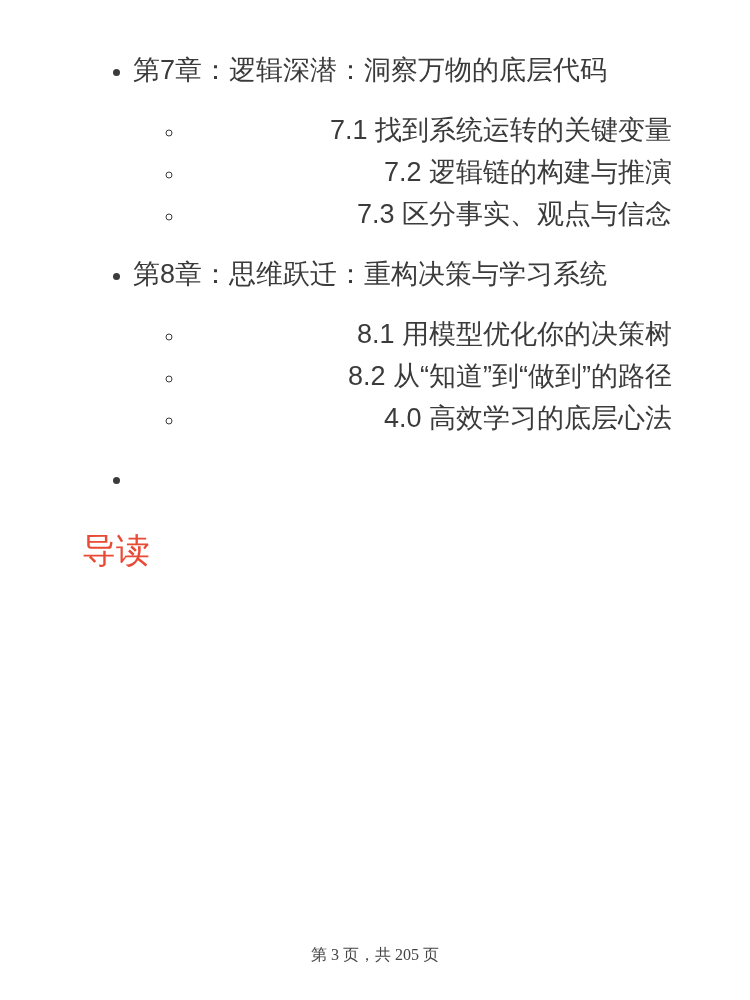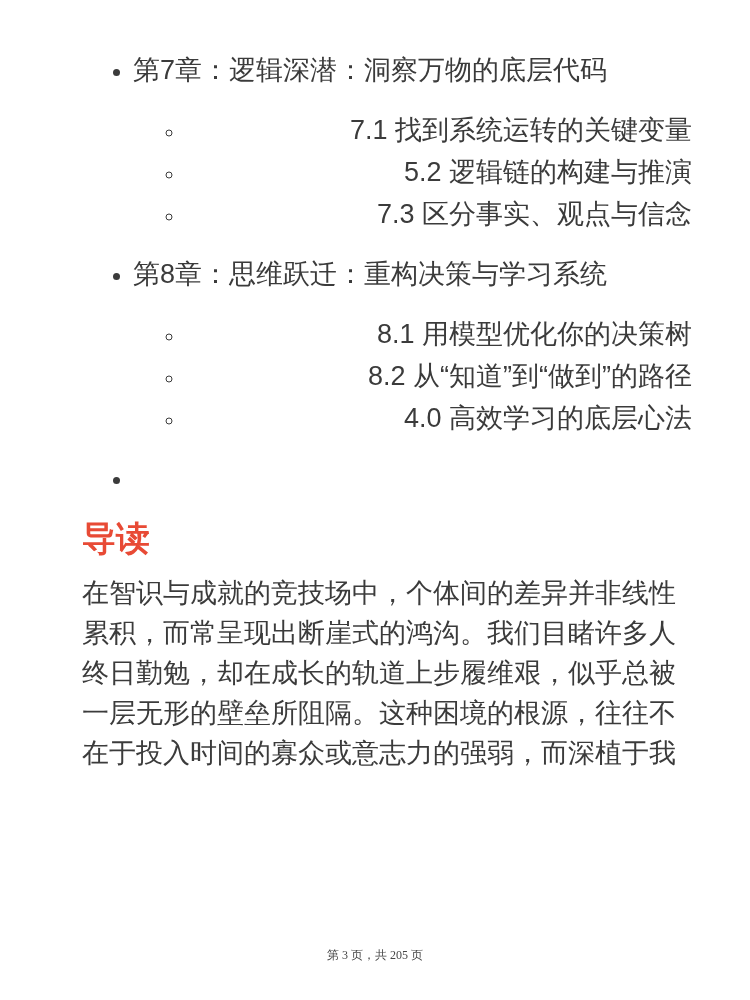--- a/index.html
+++ b/index.html
@@ -12,21 +12,21 @@
     height: 1000px;
     overflow: hidden;
     font-family: "Liberation Sans", "DejaVu Sans", sans-serif;
     color: #3b3b3b;
   }
   .page {
     position: relative;
     width: 750px;
     height: 1000px;
     box-sizing: border-box;
-    padding: 49px 58px 0 82px;
+    padding: 49px 78px 0 82px;
     background: #ffffff;
   }
   
   ul.toc {
     list-style: disc;
     margin: 0;
     padding-left: 51px;
     font-size: 27px;
     line-height: 42px;
     color: #3b3b3b;
@@ -34,77 +34,76 @@
   ul.toc > li::marker { font-size: 22px; }
   ul.sections {
     list-style: circle;
     margin: 18px 0 18px 0;
     padding-left: 52px;
     text-align: right;
   }
   ul.sections > li::marker { font-size: 20px; }
   
   h1.intro-heading {
-    margin: 17px 0 0 0;
+    margin: 29px 0 0 0;
     font-size: 34px;
     line-height: 44px;
-    font-weight: 700;
+    font-weight: 400;
     color: #e84a35;
   }
   
   p.intro-paragraph {
     margin: 13px 0 0 0;
     width: 594px;
     font-size: 27px;
     line-height: 40px;
     text-align: justify;
     color: #3b3b3b;
   }
   
   .page-footer {
     position: absolute;
     top: 944px;
     left: 0;
     width: 750px;
     text-align: center;
-    font-size: 12px;
+    font-size: 16px;
     line-height: 22px;
     color: #454545;
     font-family: "Liberation Serif", "DejaVu Serif", serif;
   }
 </style>
 </head>
 <body>
 
 <div class="page">
 
   <ul class="toc">
 
     <li>
       <span>第7章：逻辑深潜：洞察万物的底层代码</span>
       <ul class="sections">
         <li><span>7.1 找到系统运转的关键变量</span></li>
-        <li><span>5.2 逻辑链的构建与推演</span></li>
+        <li><span>7.2 逻辑链的构建与推演</span></li>
         <li><span>7.3 区分事实、观点与信念</span></li>
       </ul>
     </li>
 
     <li>
       <span>第8章：思维跃迁：重构决策与学习系统</span>
       <ul class="sections">
         <li><span>8.1 用模型优化你的决策树</span></li>
         <li><span>8.2 从“知道”到“做到”的路径</span></li>
         <li><span>4.0 高效学习的底层心法</span></li>
       </ul>
     </li>
 
     <li>
     </li>
 
   </ul>
 
   <h1 class="intro-heading">导读</h1>
 
-  <p class="intro-paragraph">在智识与成就的竞技场中，个体间的差异并非线性累积，而常呈现出断崖式的鸿沟。我们目睹许多人终日勤勉，却在成长的轨道上步履维艰，似乎总被一层无形的壁垒所阻隔。这种困境的根源，往往不在于投入时间的寡众或意志力的强弱，而深植于我</p>
 
   <div class="page-footer">第 3 页，共 205 页</div>
 
 </div>
 
 </body></html>

